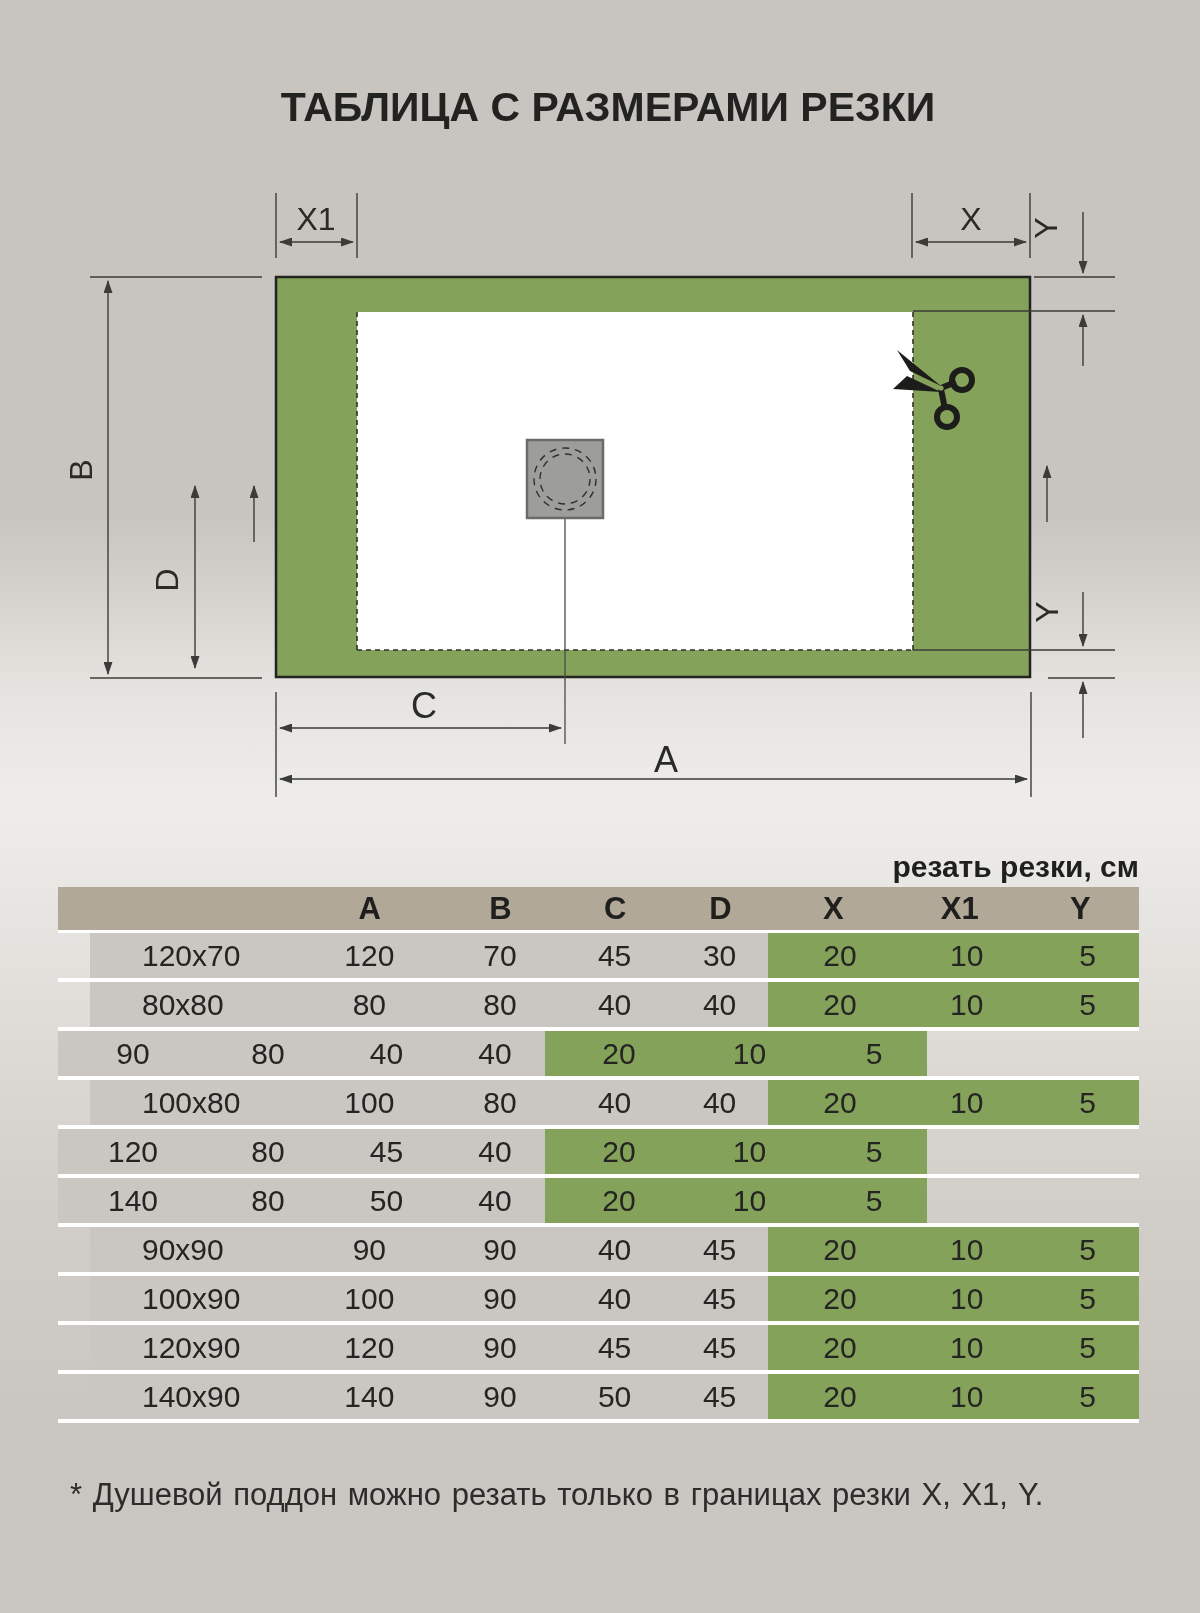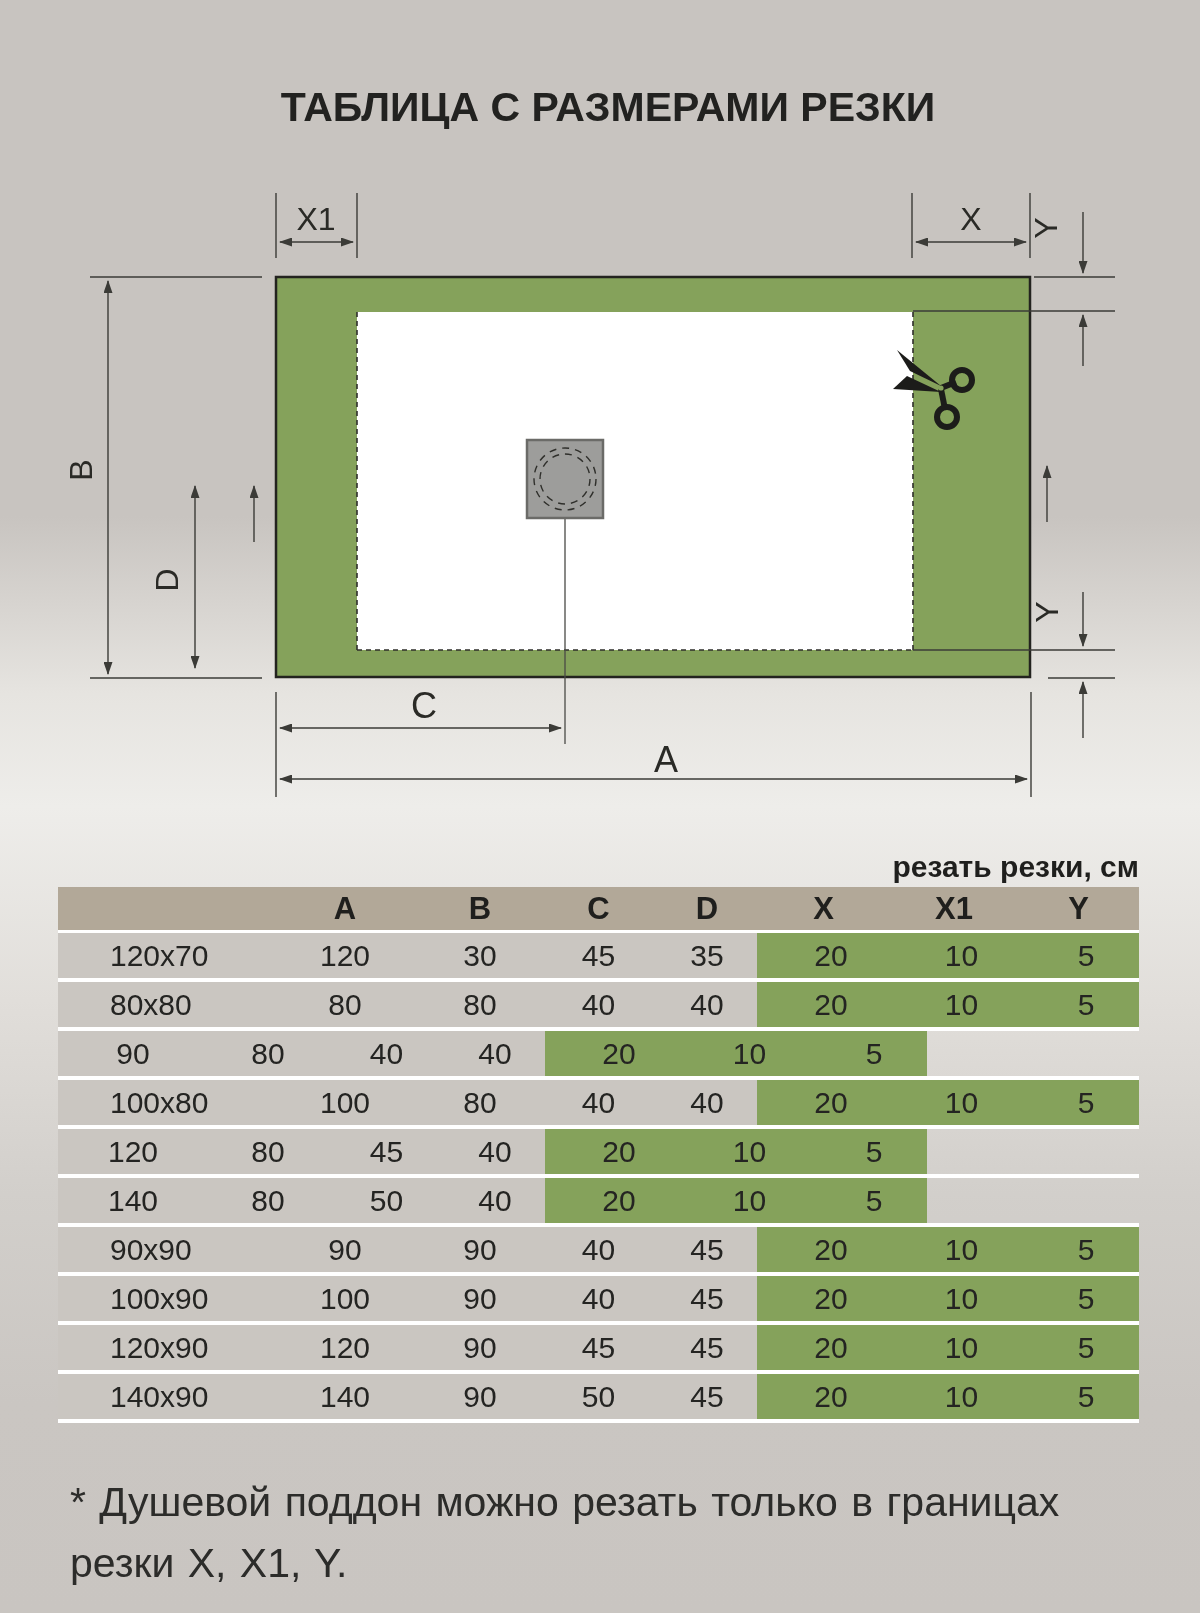--- a/index.html
+++ b/index.html
@@ -32,31 +32,31 @@
   .thead{height:43px;background:#b2a898;border-bottom:3px solid #ffffff;}
   .cell{
     display:flex;align-items:center;justify-content:center;
     box-sizing:border-box;
     font-size:30px;color:#242422;
   }
   .thead .cell{font-weight:700;font-size:31px;color:#1f1f1d;}
   .trow:not(.thead) .cell{background:#cac6c1;}
   .trow:not(.thead) .cell.green{background:#85a25b;padding-left:15px;}
   .thead .cell{background:transparent;}
-  .c0{width:212px;justify-content:flex-start;padding-left:52px;}
+  .c0{width:212px;justify-content:flex-start;padding-left:52px;margin-left:32px;}
   .c1{width:150px;}
   .c2{width:120px;}
   .c3{width:117px;}
   .c4{width:100px;}
   .c5{width:133px;}
   .c6{width:128px;}
   .c7{width:121px;}
   .notes{
     position:absolute;left:70px;top:1472px;width:1080px;
-    font-size:41px;line-height:1.48;color:#2c2c2a;word-spacing:2px;
+    font-size:31px;line-height:1.48;color:#2c2c2a;word-spacing:2px;
   }
 </style>
 </head>
 <body>
 
 <div class="page">
 
   <h1 class="title">ТАБЛИЦА С РАЗМЕРАМИ РЕЗКИ</h1>
 
   <svg class="diagram-svg" width="1200" height="820" viewBox="0 0 1200 820">
@@ -159,23 +159,23 @@
       <div class="cell c3">C</div>
       <div class="cell c4">D</div>
       <div class="cell c5">X</div>
       <div class="cell c6">X1</div>
       <div class="cell c7">Y</div>
     </div>
     <div id="table-body">
         <div class="trow">
           <div class="cell c0">120x70</div>
           <div class="cell c1">120</div>
-          <div class="cell c2">30</div>
+          <div class="cell c2">70</div>
           <div class="cell c3">45</div>
-          <div class="cell c4">35</div>
+          <div class="cell c4">30</div>
           <div class="cell c5 green">20</div>
           <div class="cell c6 green">10</div>
           <div class="cell c7 green">5</div>
         </div>
         <div class="trow">
           <div class="cell c0">80x80</div>
           <div class="cell c1">80</div>
           <div class="cell c2">80</div>
           <div class="cell c3">40</div>
           <div class="cell c4">40</div>

